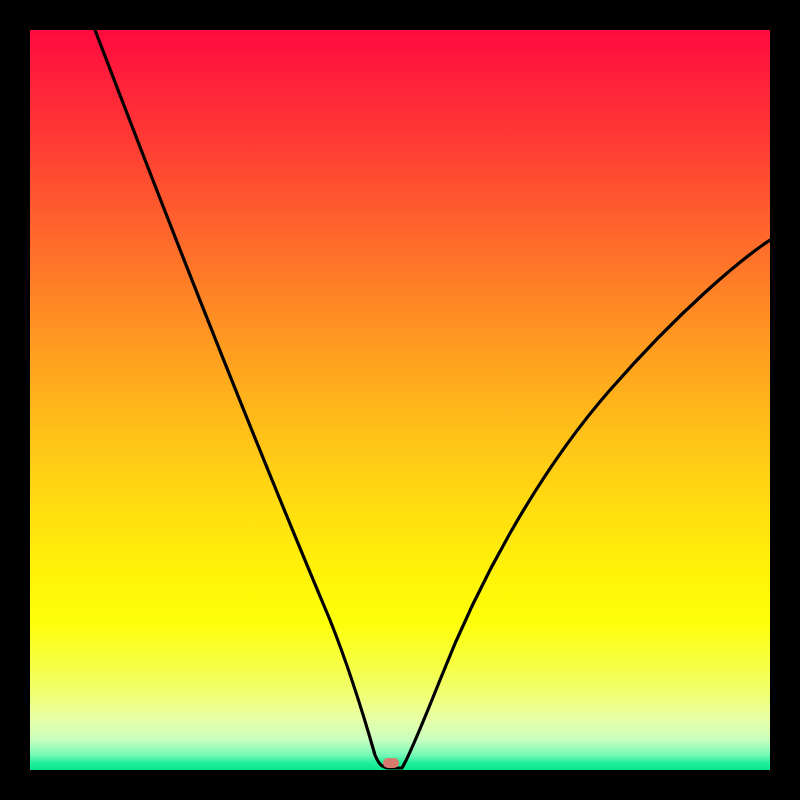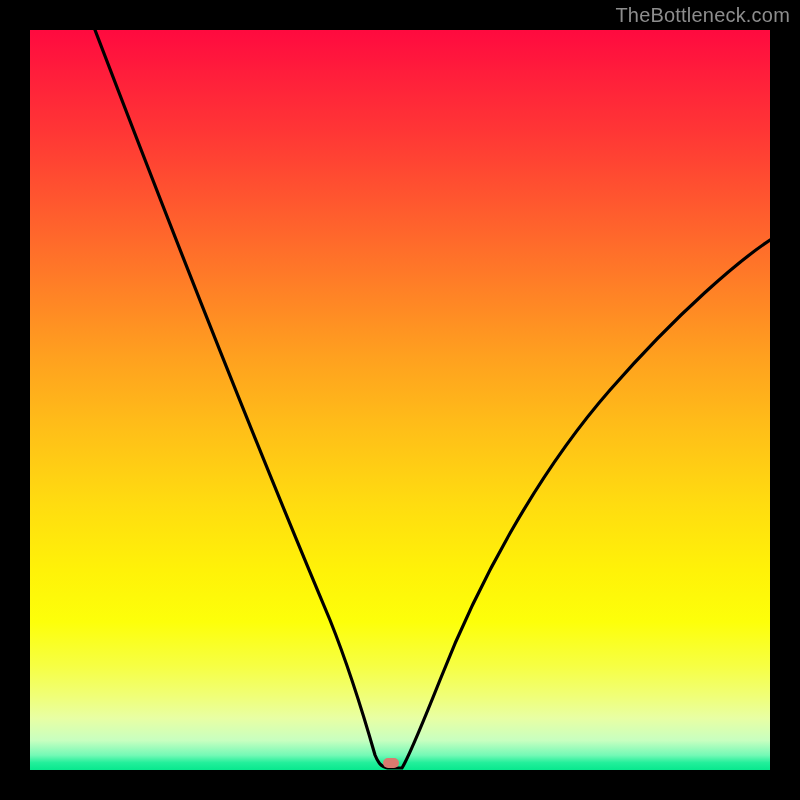--- a/index.html
+++ b/index.html
@@ -94,14 +94,13 @@
                C 349 735, 353 738, 360 738
                L 372 738
                C 380 725, 392 695, 410 650
                C 450 548, 510 440, 580 360
                C 650 280, 710 230, 740 210" fill="none" stroke="#000" stroke-width="3.2" stroke-linecap="round"></path>
     </svg>
 
     <div class="marker" style="left:48.8%; top:99.0%;"></div>
   </div>
 
-  <div class="watermark">TheBottleneck.com</div>
 </div>
 
 </body></html>

